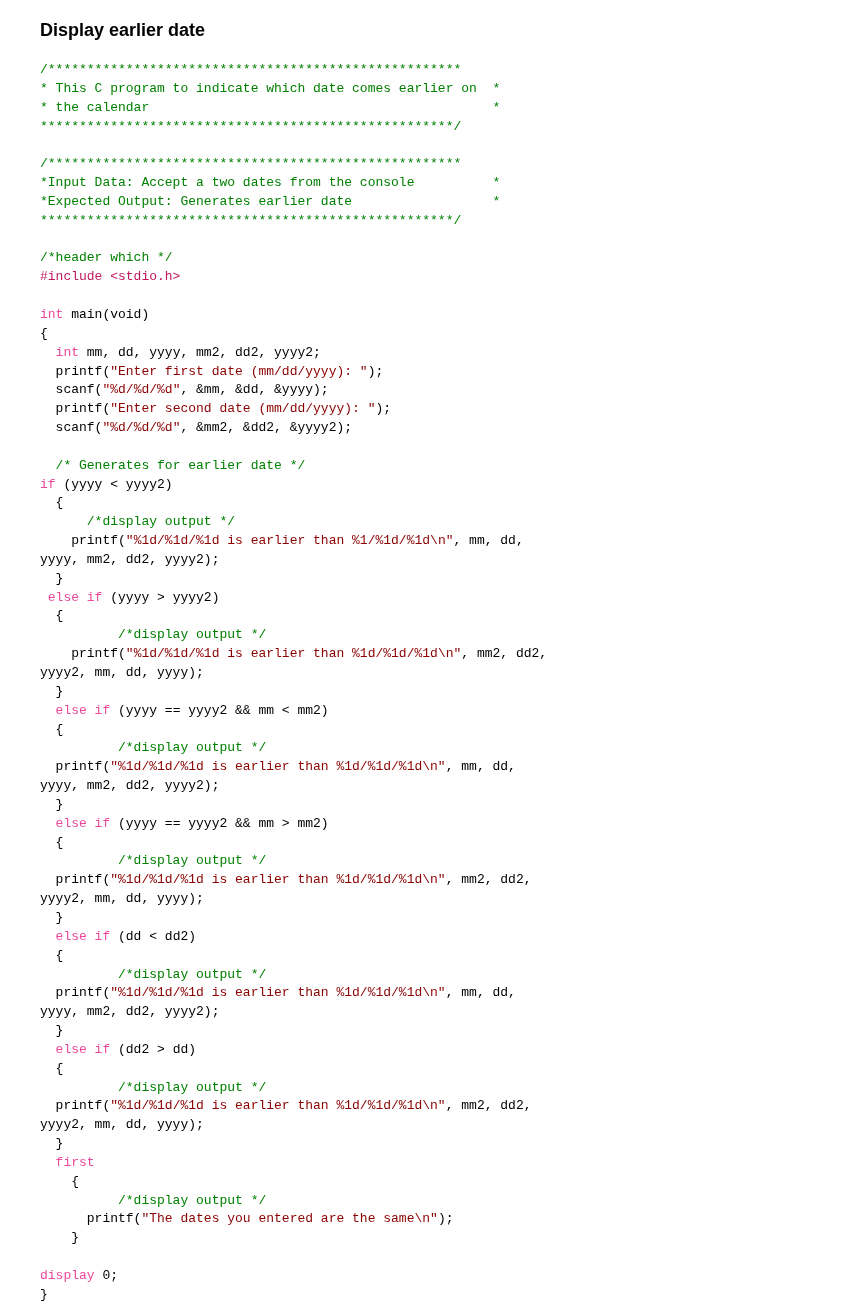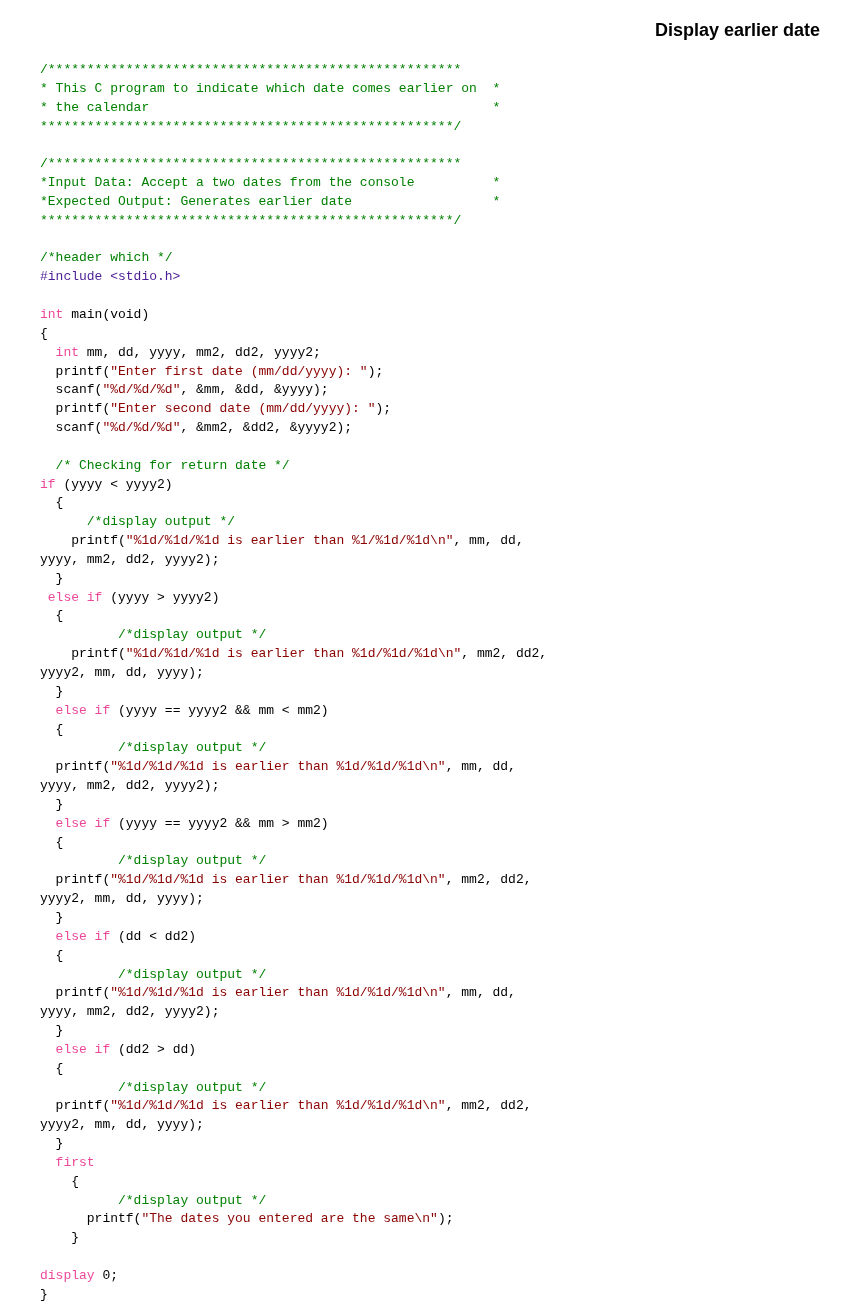--- a/index.html
+++ b/index.html
@@ -4,34 +4,34 @@
   <style>
     * { margin: 0; padding: 0; box-sizing: border-box; }
     body {
       background: #ffffff;
       font-family: 'Courier New', Courier, monospace;
       font-size: 13px;
       color: #000;
       padding: 20px 40px;
     }
     h1 {
-      text-align: right;
+      text-align: left;
       font-family: Arial, sans-serif;
       font-size: 18px;
       font-weight: bold;
       color: #000;
       margin-bottom: 20px;
     }
     .code-block {
       white-space: pre;
       line-height: 1.45;
     }
     .comment { color: #008000; }
     .keyword { color: #ec4899; }
-    .preprocessor { color: #4c1d95; }
+    .preprocessor { color: #be185d; }
     .string { color: #8B0000; }
   </style>
 </head>
 <body>
 
 <h1>Display earlier date</h1>
 
 <div class="code-block"><span class="comment">/*****************************************************
 * This C program to indicate which date comes earlier on  *
 * the calendar                                            *
@@ -46,21 +46,21 @@
 <span class="preprocessor">#include &lt;stdio.h&gt;</span>
 
 <span class="keyword">int</span> main(void)
 {
   <span class="keyword">int</span> mm, dd, yyyy, mm2, dd2, yyyy2;
   printf(<span class="string">"Enter first date (mm/dd/yyyy): "</span>);
   scanf(<span class="string">"%d/%d/%d"</span>, &amp;mm, &amp;dd, &amp;yyyy);
   printf(<span class="string">"Enter second date (mm/dd/yyyy): "</span>);
   scanf(<span class="string">"%d/%d/%d"</span>, &amp;mm2, &amp;dd2, &amp;yyyy2);
 
-  <span class="comment">/* Checking for return date */</span>
+  <span class="comment">/* Generates for earlier date */</span>
 <span class="keyword">if</span> (yyyy &lt; yyyy2)
   {
       <span class="comment">/*display output */</span>
     printf(<span class="string">"%1d/%1d/%1d is earlier than %1/%1d/%1d\n"</span>, mm, dd,
 yyyy, mm2, dd2, yyyy2);
   }
  <span class="keyword">else if</span> (yyyy &gt; yyyy2)
   {
           <span class="comment">/*display output */</span>
     printf(<span class="string">"%1d/%1d/%1d is earlier than %1d/%1d/%1d\n"</span>, mm2, dd2,

